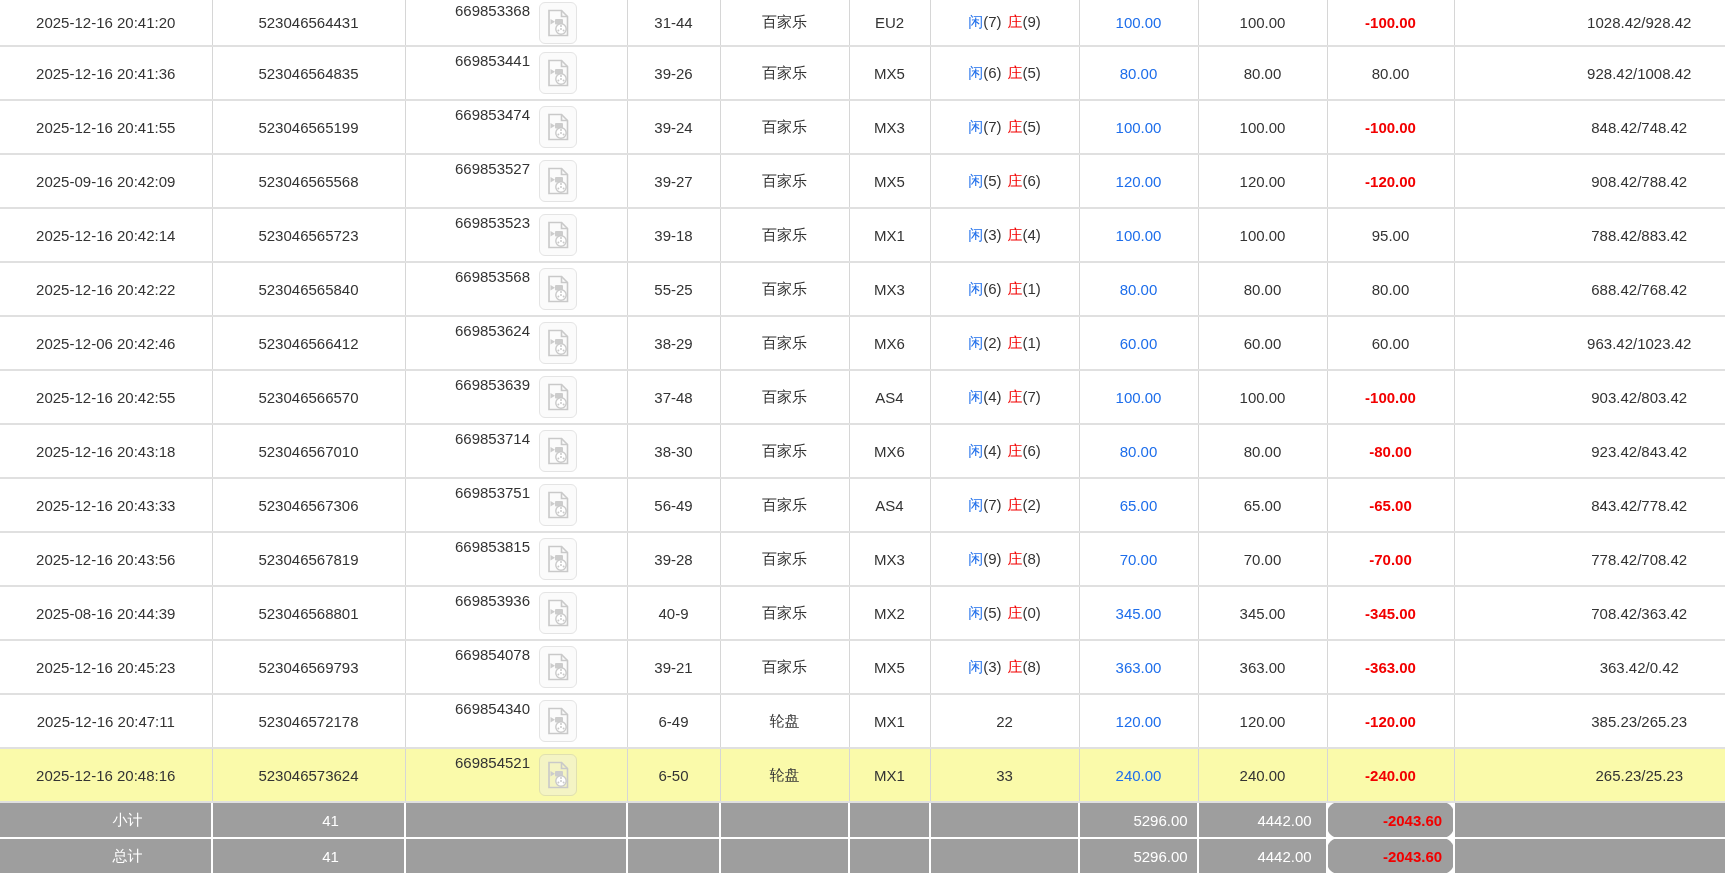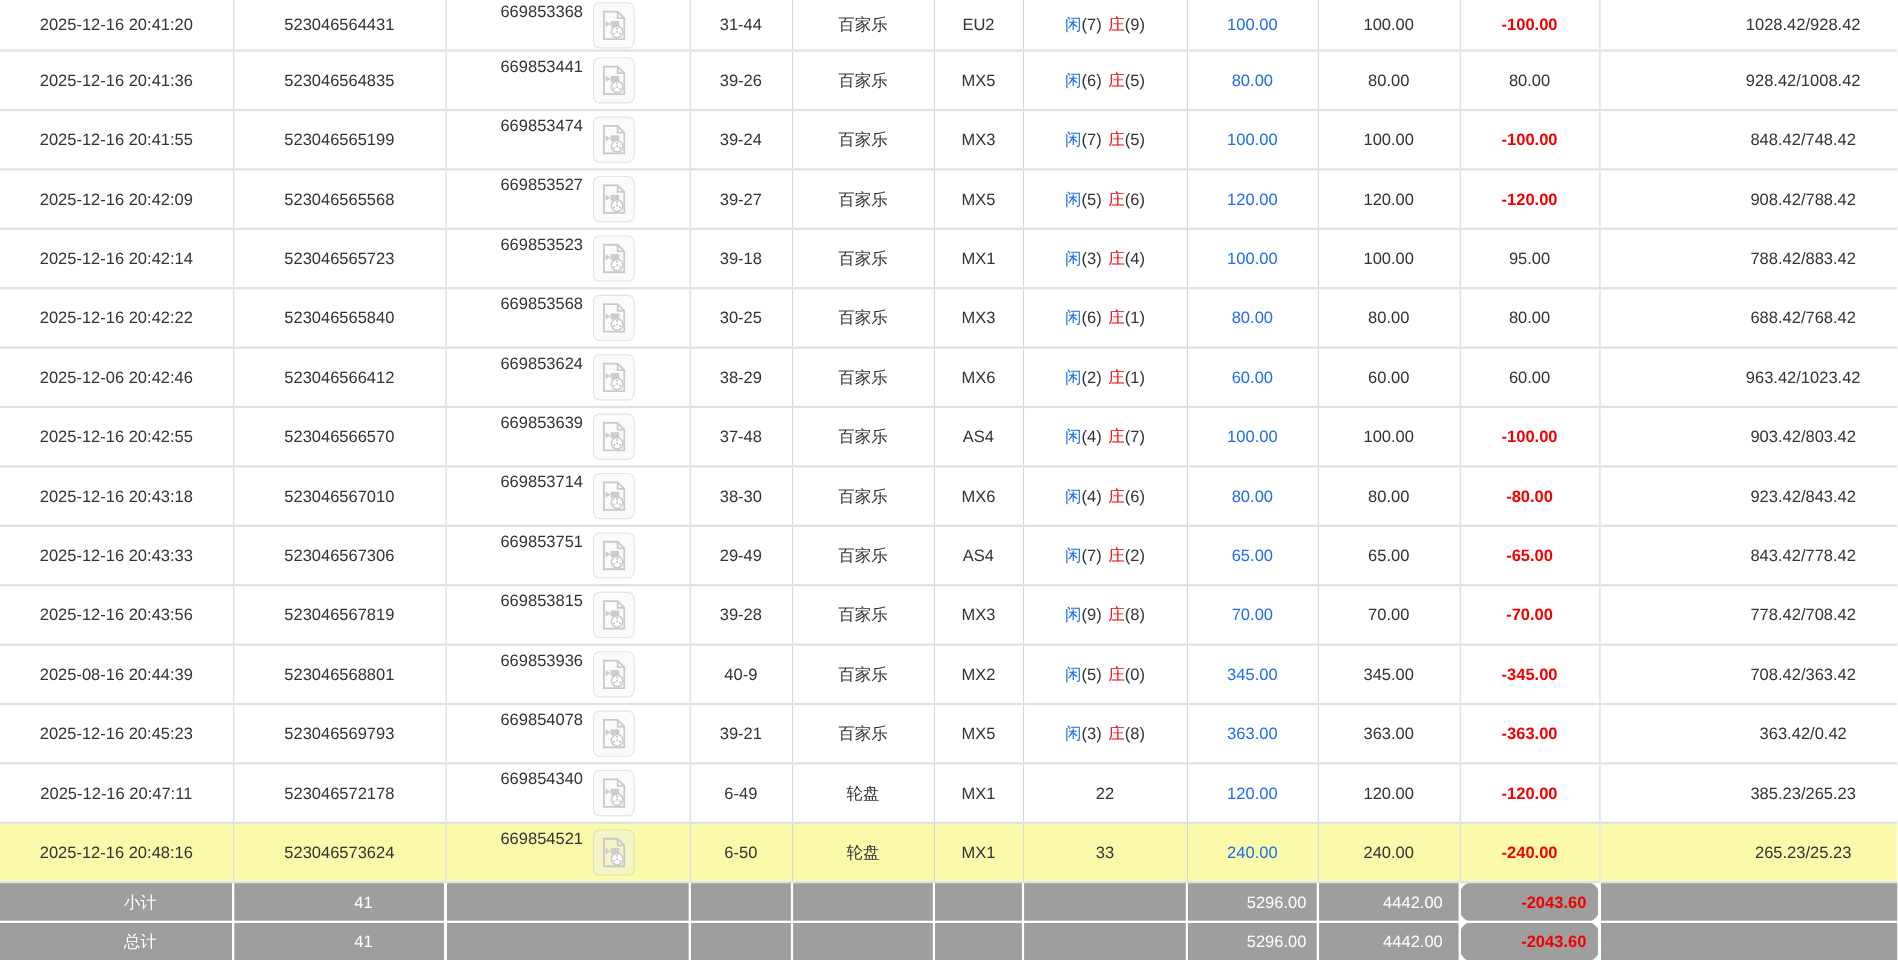--- a/index.html
+++ b/index.html
@@ -164,21 +164,21 @@
         <span class="blue-txt">闲</span><span class="score">(7)</span><span class="gap"></span><span class="red-txt">庄</span><span class="score">(5)</span>
       </span>
       
     </td>
     <td class="bet">100.00</td>
     <td>100.00</td>
     <td class="neg">-100.00</td>
     <td>848.42/748.42</td>
   </tr>
         <tr class="data-row">
-    <td>2025-12-16 20:42:09</td>
+    <td>2025-09-16 20:42:09</td>
     <td>523046565568</td>
     <td>
       <span class="round-wrap">
         <span>669853527</span>
         <span class="video-btn">
           <svg width="24" height="28" viewBox="0 0 24 28">
             <path d="M3 1.5 h12.5 l6 6 V26.5 H3 Z" fill="none" stroke="#c9c9c9" stroke-width="1.6"></path>
             <path d="M15.5 1.5 v6 h6" fill="none" stroke="#c9c9c9" stroke-width="1.6"></path>
             <rect x="9" y="10" width="8" height="5.5" rx="1" fill="#cccccc"></rect>
             <path d="M9 12.8 L4.5 15.5 V10 Z" fill="#cccccc"></path>
@@ -254,21 +254,21 @@
             <path d="M9 12.8 L4.5 15.5 V10 Z" fill="#cccccc"></path>
             <circle cx="15" cy="20" r="5.2" fill="#ffffff" stroke="#c9c9c9" stroke-width="1.4"></circle>
             <circle cx="15" cy="20" r="1" fill="#c9c9c9"></circle>
             <circle cx="15" cy="17" r="1" fill="#c9c9c9"></circle>
             <circle cx="12.4" cy="21.5" r="1" fill="#c9c9c9"></circle>
             <circle cx="17.6" cy="21.5" r="1" fill="#c9c9c9"></circle>
           </svg>
         </span>
       </span>
     </td>
-    <td>30-25</td>
+    <td>55-25</td>
     <td>百家乐</td>
     <td>MX3</td>
     <td>
       <span class="res-bacc">
         <span class="blue-txt">闲</span><span class="score">(6)</span><span class="gap"></span><span class="red-txt">庄</span><span class="score">(1)</span>
       </span>
       
     </td>
     <td class="bet">80.00</td>
     <td>80.00</td>
@@ -394,21 +394,21 @@
             <path d="M9 12.8 L4.5 15.5 V10 Z" fill="#cccccc"></path>
             <circle cx="15" cy="20" r="5.2" fill="#ffffff" stroke="#c9c9c9" stroke-width="1.4"></circle>
             <circle cx="15" cy="20" r="1" fill="#c9c9c9"></circle>
             <circle cx="15" cy="17" r="1" fill="#c9c9c9"></circle>
             <circle cx="12.4" cy="21.5" r="1" fill="#c9c9c9"></circle>
             <circle cx="17.6" cy="21.5" r="1" fill="#c9c9c9"></circle>
           </svg>
         </span>
       </span>
     </td>
-    <td>29-49</td>
+    <td>56-49</td>
     <td>百家乐</td>
     <td>AS4</td>
     <td>
       <span class="res-bacc">
         <span class="blue-txt">闲</span><span class="score">(7)</span><span class="gap"></span><span class="red-txt">庄</span><span class="score">(2)</span>
       </span>
       
     </td>
     <td class="bet">65.00</td>
     <td>65.00</td>

